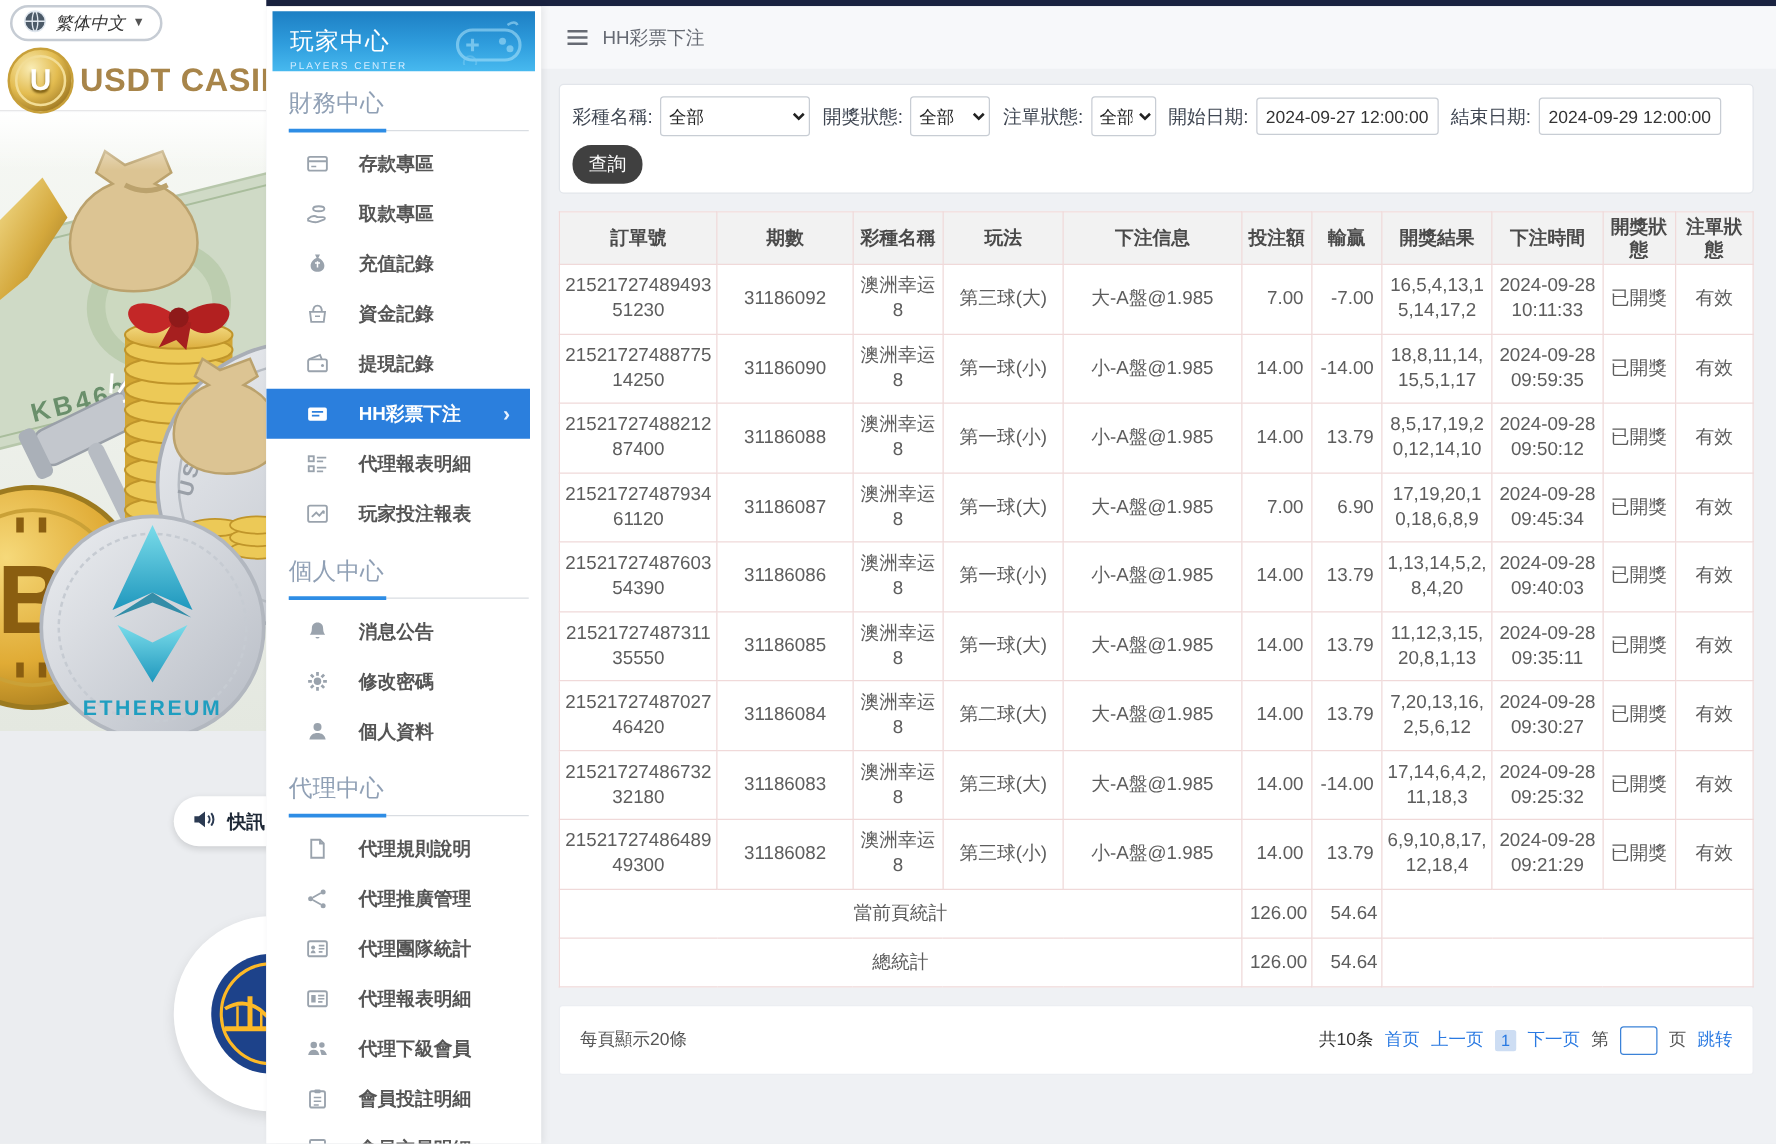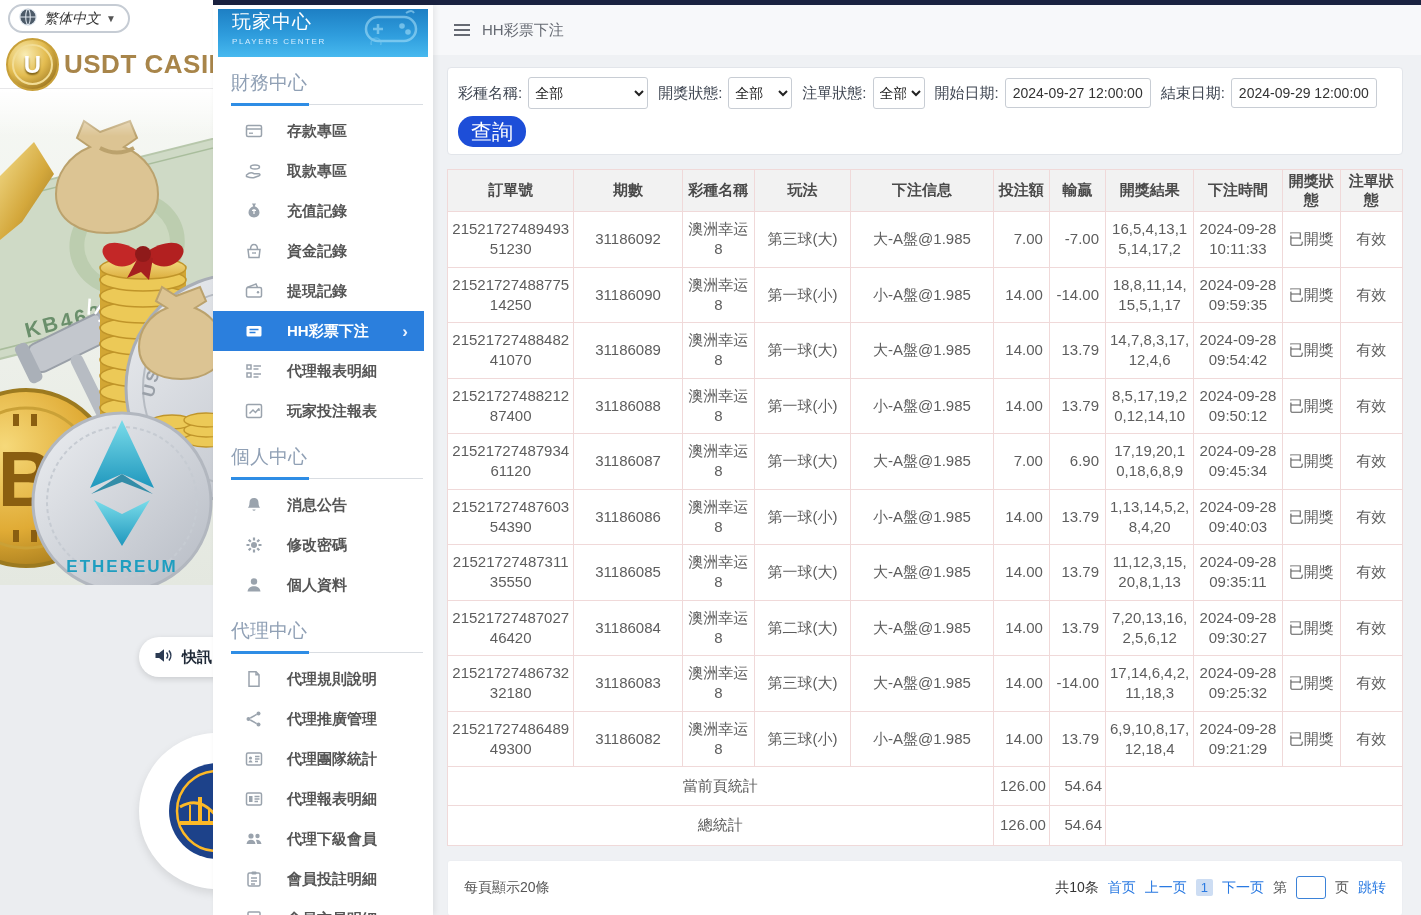--- a/index.html
+++ b/index.html
@@ -32,21 +32,21 @@
   .team-logo .white-disc { position:absolute; inset:0; border-radius:50%; background:#fff; box-shadow:0 4px 10px rgba(0,0,0,.10); }
   .team-logo svg { position:absolute; left:28px; top:28px; }
 
   
   .right-panel { position:absolute; left:213px; top:0; width:1208px; height:915px; }
   .top-strip { height:5px; background:#1a2240; }
   .panel-body { display:flex; height:910px; }
 
   
   .sidebar { width:220px; background:#fff; box-shadow:2px 0 6px rgba(0,0,0,.08); position:relative; z-index:3; overflow:hidden; flex:0 0 auto; }
-  .sidebar-header { margin:4px 5px 0; height:48px; padding:0 8px 0 14px; display:flex; align-items:flex-start; justify-content:space-between;
+  .sidebar-header { margin:4px 5px 0; height:48px; padding:0 8px 0 14px; display:flex; align-items:flex-end; justify-content:space-between;
     background:linear-gradient(180deg,#1d7fc4 0%, #2f9ddd 55%, #47b9ef 100%); }
   .sb-title { color:#fff; font-size:19px; letter-spacing:1px; }
   .sb-sub { color:#d3ecff; font-size:8px; letter-spacing:1.6px; margin-top:2px; }
   .section-title { font-size:19px; color:#90a0b5; margin:13px 0 7px 18px; }
   .section-rule { position:relative; height:3px; margin-bottom:5px; }
   .section-rule::before { content:""; position:absolute; left:18px; right:10px; top:1px; height:1px; background:#d9dde2; }
   .section-rule::after { content:""; position:absolute; left:18px; top:0; width:78px; height:3px; background:#2e8de5; }
   .menu-item { height:40px; display:flex; align-items:center; padding-left:32px; gap:24px; font-size:15px; color:#555; cursor:pointer; position:relative;font-weight:bold; }
   .menu-item .mi-icon { width:18px; height:18px; color:#9aa3ad; flex:0 0 auto; }
   .menu-item .mi-icon svg { width:18px; height:18px; display:block; }
@@ -60,21 +60,21 @@
   .hamburger { cursor:pointer; display:flex; }
   .main-inner { padding:12px 18px 0 14px; }
 
   .filter-card { background:#fff; border:1px solid #e2e5ea; border-radius:4px; padding:9px 10px 7px; }
   .filter-row { display:flex; align-items:center; font-size:15px; color:#3f4652; white-space:nowrap; }
   .filter-row label { margin-right:6px; }
   .filter-row .gap { margin-right:10px; }
   .filter-card select { height:32px; border:1px solid #c8cdd4; border-radius:3px; background:#fff; font-size:14px; color:#222; padding:0 2px; }
   .sel-lottery { width:120px; } .sel-draw { width:64px; } .sel-order { width:52px; }
   .date-input { width:146px; height:30px; border:1px solid #c8cdd4; border-radius:3px; font-size:14px; color:#333; padding:0 7px; }
-  .btn-search { margin-top:7px; background:#1d4ed8; color:#fff; border:none; border-radius:15px; height:31px; padding:0 13px; font-size:21px; cursor:pointer; }
+  .btn-search { margin-top:7px; background:#404040; color:#fff; border:none; border-radius:15px; height:31px; padding:0 13px; font-size:15px; cursor:pointer; }
 
   .table-card { margin-top:14px; background:#fff; }
   table { width:100%; border-collapse:collapse; table-layout:fixed; }
   col.c0{width:126px} col.c1{width:108px} col.c2{width:72px} col.c3{width:96px} col.c4{width:142px} col.c5{width:56px}
   col.c6{width:56px} col.c7{width:88px} col.c8{width:88px} col.c9{width:58px} col.c10{width:62px}
   th { background:#f2f2f2; border:1px solid #f0d9d9; font-size:15px; color:#4a4a4a; font-weight:bold; height:42px; padding:0 1px; }
   td { border:1px solid #f0d9d9; font-size:15px; color:#5d5d5d; text-align:center; padding:7px 3px; line-height:1.35; word-break:break-all; }
   td.num { text-align:right; padding-right:6px; word-break:normal; }
   tr.summary td { padding:9px 3px; word-break:normal; }
 
@@ -549,33 +549,20 @@
                     <td>第一球(小)</td>
                     <td>小-A盤@1.985</td>
                     <td class="num">14.00</td>
                     <td class="num">-14.00</td>
                     <td>18,8,11,14,15,5,1,17</td>
                     <td>2024-09-28 09:59:35</td>
                     <td>已開獎</td>
                     <td>有效</td>
                   </tr>
                   <tr>
-                    <td>2152172748848241070</td>
-                    <td>31186089</td>
-                    <td>澳洲幸运8</td>
-                    <td>第一球(大)</td>
-                    <td>大-A盤@1.985</td>
-                    <td class="num">14.00</td>
-                    <td class="num">13.79</td>
-                    <td>14,7,8,3,17,12,4,6</td>
-                    <td>2024-09-28 09:54:42</td>
-                    <td>已開獎</td>
-                    <td>有效</td>
-                  </tr>
-                  <tr>
                     <td>2152172748821287400</td>
                     <td>31186088</td>
                     <td>澳洲幸运8</td>
                     <td>第一球(小)</td>
                     <td>小-A盤@1.985</td>
                     <td class="num">14.00</td>
                     <td class="num">13.79</td>
                     <td>8,5,17,19,20,12,14,10</td>
                     <td>2024-09-28 09:50:12</td>
                     <td>已開獎</td>

